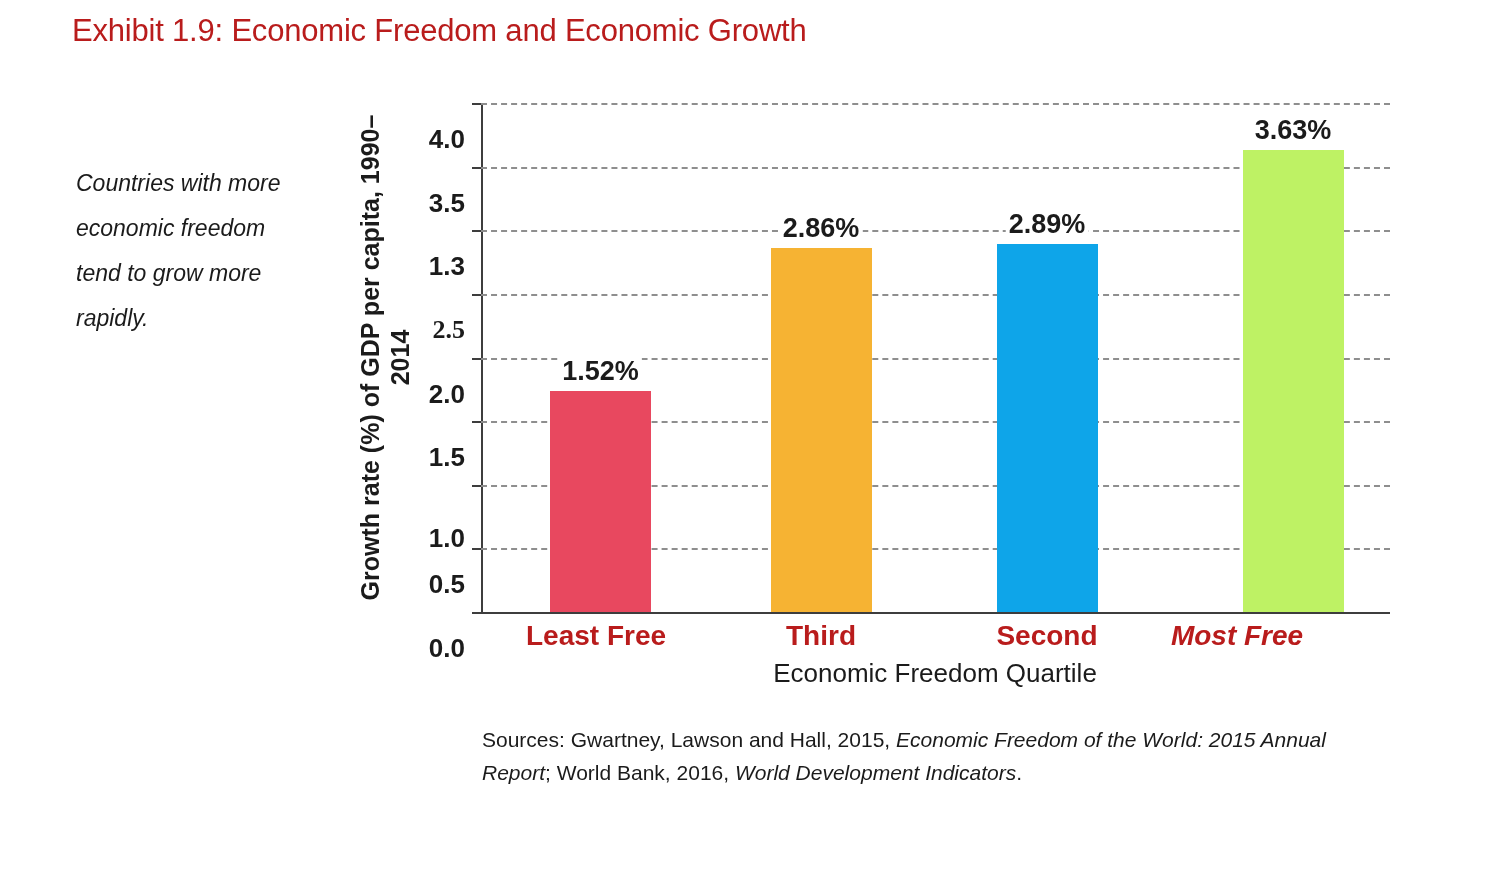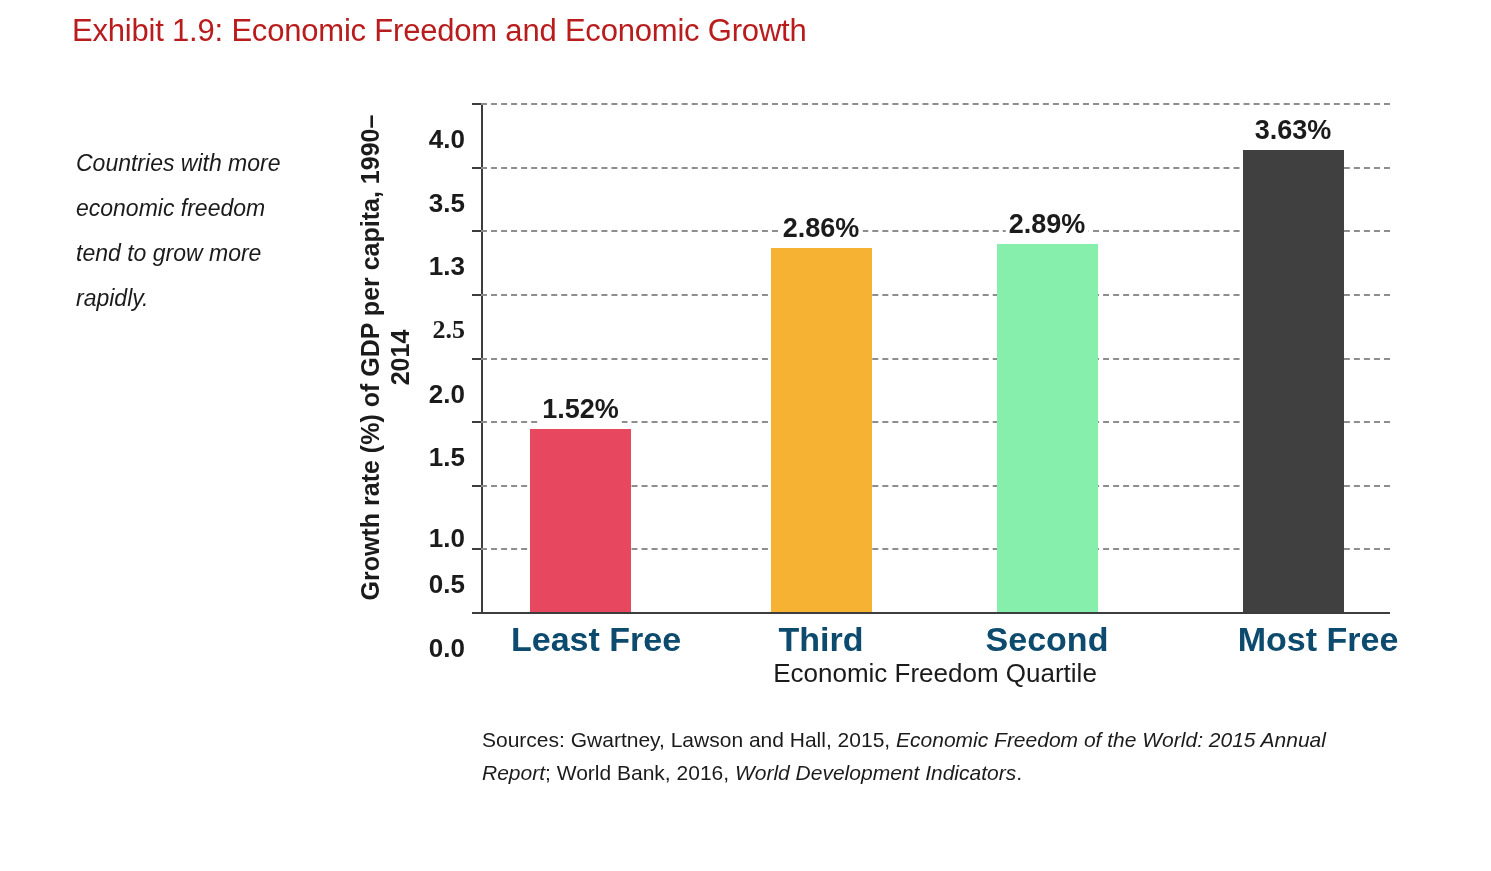--- a/index.html
+++ b/index.html
@@ -25,21 +25,21 @@
     font-weight: 400;
     letter-spacing: -0.2px;
     color: #b91c1c;
     white-space: nowrap;
   }
 
   
   #side-note {
     position: absolute;
     left: 76px;
-    top: 141px;
+    top: 161px;
     width: 230px;
     font-size: 23px;
     font-style: italic;
     line-height: 45px;
     color: #1b1b1b;
   }
 
   
   #chart {
     position: absolute;
@@ -140,23 +140,23 @@
     white-space: nowrap;
     background: #ffffff;
     padding: 0 3px;
     z-index: 3;
   }
 
   .cat-label {
     position: absolute;
     top: 620px;
     text-align: center;
-    font-size: 34px;
-    font-weight: 700;
-    color: #0c4a6e;
+    font-size: 28px;
+    font-weight: 700;
+    color: #b91c1c;
     white-space: nowrap;
     transform: translateX(-50%);
   }
 
   #x-axis-title {
     position: absolute;
     left: 935px;
     top: 658px;
     transform: translateX(-50%);
     font-size: 26px;
@@ -217,40 +217,40 @@
         <div class="gridline" style="top: 190.875px;"></div>
         <div class="tick-mark" style="top: 190.875px;"></div>
         <div class="gridline" style="top: 127.25px;"></div>
         <div class="tick-mark" style="top: 127.25px;"></div>
         <div class="gridline" style="top: 63.625px;"></div>
         <div class="tick-mark" style="top: 63.625px;"></div>
         <div class="gridline" style="top: 0px;"></div>
         <div class="tick-mark" style="top: 0px;"></div>
       </div>
     <div id="bars">
-        <div class="bar" style="left: 49px; width: 101px; height: 183px; background: rgb(232, 72, 95); text-align: center;">
+        <div class="bar" style="left: 69px; width: 101px; height: 221px; background: rgb(232, 72, 95); text-align: center;">
           <span class="bar-value">1.52%</span>
         </div>
         <div class="bar" style="left: 289.5px; width: 101px; height: 363.935px; background: rgb(246, 179, 51);">
           <span class="bar-value">2.86%</span>
         </div>
-        <div class="bar" style="left: 515.5px; width: 101px; height: 367.752px; background: #86efac;">
+        <div class="bar" style="left: 515.5px; width: 101px; height: 367.752px; background: #0ea5e9;">
           <span class="bar-value">2.89%</span>
         </div>
-        <div class="bar" style="left: 761.5px; width: 101px; height: 461.917px; background: #404040;">
+        <div class="bar" style="left: 761.5px; width: 101px; height: 461.917px; background: #bef264;">
           <span class="bar-value">3.63%</span>
         </div>
       </div>
   </div>
 
   <div id="cat-labels">
       <div class="cat-label" style="left: 596px;">Least Free</div>
       <div class="cat-label" style="left: 821px;">Third</div>
       <div class="cat-label" style="left: 1047px;">Second</div>
-      <div class="cat-label" style="left: 1318px;">Most Free</div>
+      <div class="cat-label" style="left: 1237px; font-style: italic;">Most Free</div>
     </div>
 
   <div id="x-axis-title">Economic Freedom Quartile</div>
 </div>
 
 <div id="footer">
   <div>
     <span>Sources:</span><span> Gwartney, Lawson and Hall, 2015, </span><i>Economic Freedom of the World: 2015 Annual Report</i><span>; World Bank, 2016, </span><i>World Development Indicators</i><span>.</span>
   </div>
 </div>

